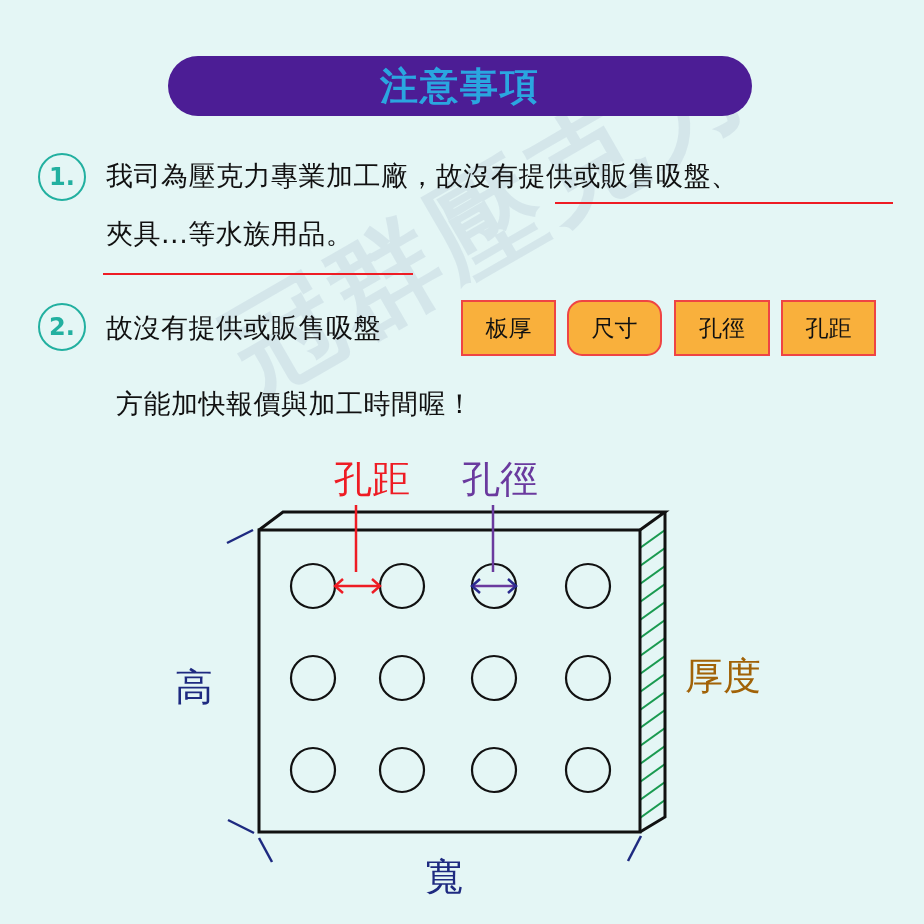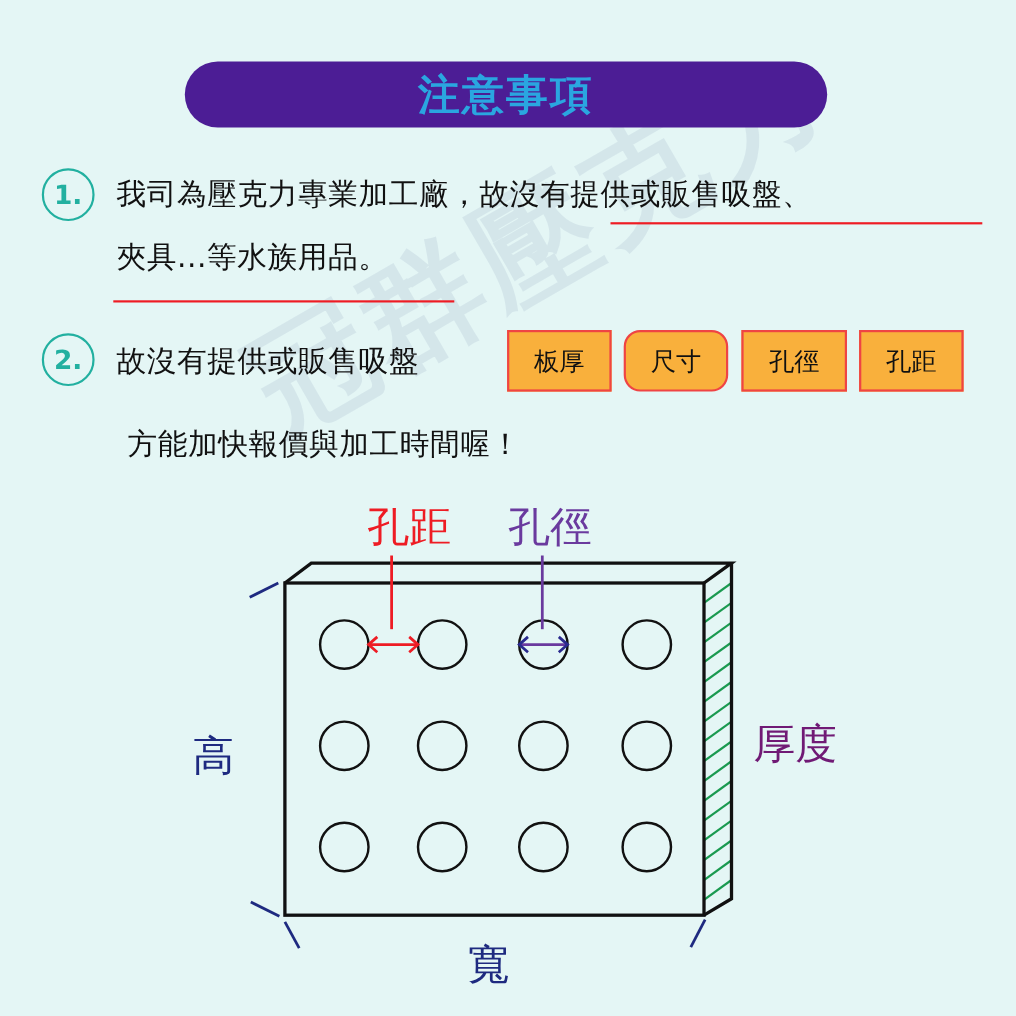--- a/index.html
+++ b/index.html
@@ -37,21 +37,21 @@
 <div class="abs tag" style="left:461px;top:300px;width:95px;">板厚</div>
 <div class="abs tag" style="left:567px;top:300px;width:95px;border-radius:15px;">尺寸</div>
 <div class="abs tag" style="left:674px;top:300px;width:96px;">孔徑</div>
 <div class="abs tag" style="left:781px;top:300px;width:95px;">孔距</div>
 <div class="abs line" style="left:116px;top:386px;">方能加快報價與加工時間喔！</div>
 
 <div class="abs lbl" style="left:334px;top:454px;color:#ee1c24;">孔距</div>
 <div class="abs lbl" style="left:462px;top:454px;color:#6a3a9e;">孔徑</div>
 <div class="abs lbl" style="left:175px;top:662px;color:#1e2a80;">高</div>
 <div class="abs lbl" style="left:425px;top:852px;color:#1e2a80;">寬</div>
-<div class="abs lbl" style="left:685px;top:651px;color:#701a75;">厚度</div>
+<div class="abs lbl" style="left:685px;top:651px;color:#a16207;">厚度</div>
 
 <svg class="abs" style="left:0;top:0;" width="924" height="924">
   <defs>
     <clipPath id="side">
       <polygon points="640,530 665,512 665,817 640,832"></polygon>
     </clipPath>
   </defs>
 
   <g clip-path="url(#side)" stroke="#1a9a50" stroke-width="2">
     <line x1="640" y1="548" x2="665" y2="530"></line>

